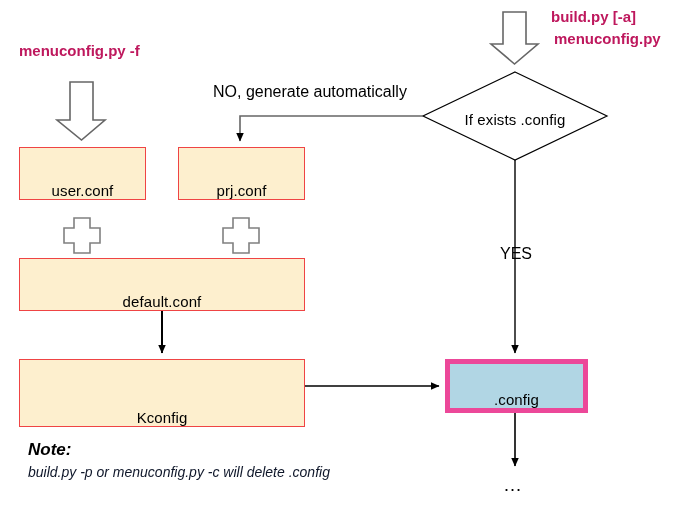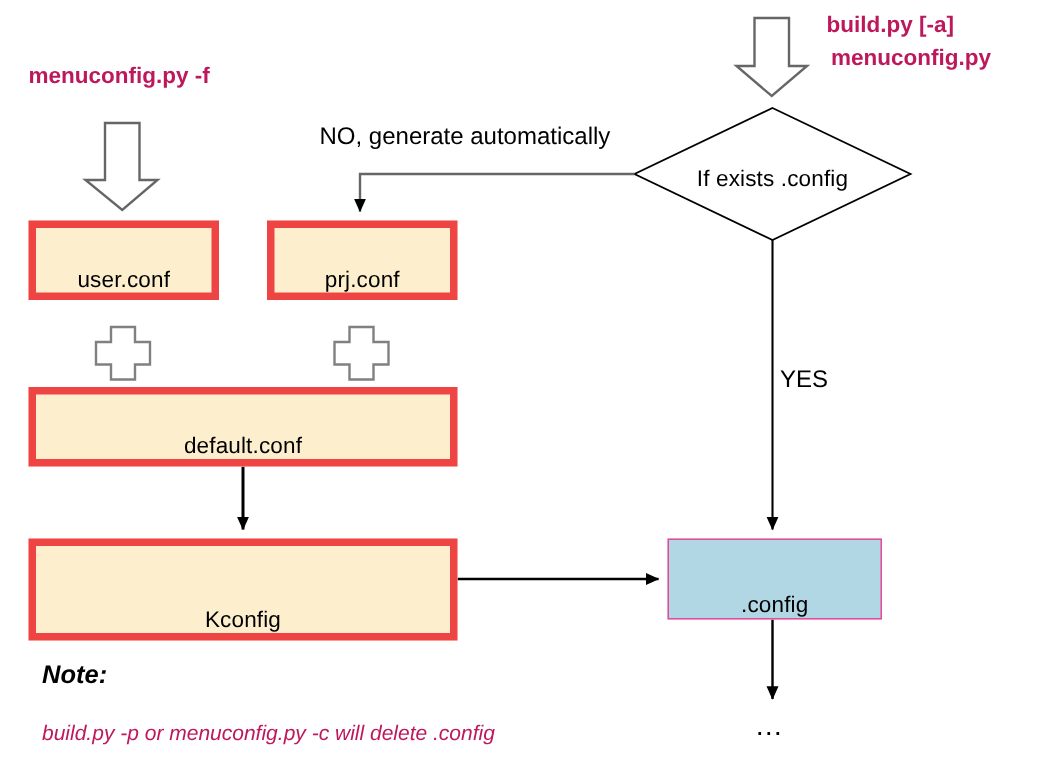--- a/index.html
+++ b/index.html
@@ -13,35 +13,35 @@
   #stage { position:absolute; left:0; top:0; width:692px; height:507px; }
   svg.layer { position:absolute; left:0; top:0; width:692px; height:507px; pointer-events:none; }
 
   .node {
     position:absolute;
     box-sizing:border-box;
     display:flex; align-items:flex-end; justify-content:center;
     font-size:15px; color:#000000;
     letter-spacing:0.1px;
   }
-  .conf-box { background:#FDEFCE; border:5px solid #ef4444; }
-  .config-box { background:#B1D6E4; border:1px solid #ec4899; }
+  .conf-box { background:#FDEFCE; border:1px solid #ef4444; }
+  .config-box { background:#B1D6E4; border:5px solid #ec4899; }
 
   .hdr {
     position:absolute;
     font-weight:bold; font-size:15px; color:#be185d;
     white-space:nowrap;
   }
   .edge-label {
     position:absolute;
     font-size:16px; color:#000; white-space:nowrap;
   }
   .note-wrap { position:absolute; left:28px; top:440px; }
   .note-title { font-weight:bold; font-style:italic; font-size:17px; color:#000; }
-  .note-body  { font-style:italic; font-size:14px; color:#be185d; margin-top:20px; }
+  .note-body  { font-style:italic; font-size:14px; color:#0f172a; margin-top:4px; }
   .dots { position:absolute; font-size:19px; color:#000; letter-spacing:1px; }
 </style>
 </head>
 <body>
 
 <div id="stage">
 
   <svg class="layer" viewBox="0 0 692 507">
     <defs>
       <marker id="arrow" markerWidth="10" markerHeight="10" refX="8.5" refY="4" orient="auto" markerUnits="userSpaceOnUse">
@@ -71,21 +71,21 @@
   </svg>
 
   <div class="hdr" style="left:19px; top:42px;">menuconfig.py -f</div>
 
   <div class="hdr" style="left:551px; top:8px;">build.py [-a]</div>
 
   <div class="hdr" style="left:554px; top:30px;text-align:right;">menuconfig.py</div>
 
   <div class="edge-label" style="left:213px; top:83px;">NO, generate automatically</div>
 
-  <div class="edge-label" style="left:520px; top:245px;">YES</div>
+  <div class="edge-label" style="left:500px; top:245px;">YES</div>
 
   <div class="node conf-box" style="left:19px; top:147px; width:127px; height:53px;">
     <span>user.conf</span>
   </div>
 
   <div class="node conf-box" style="left:178px; top:147px; width:127px; height:53px;">
     <span>prj.conf</span>
   </div>
 
   <div class="node conf-box" style="left:19px; top:258px; width:286px; height:53px;">

